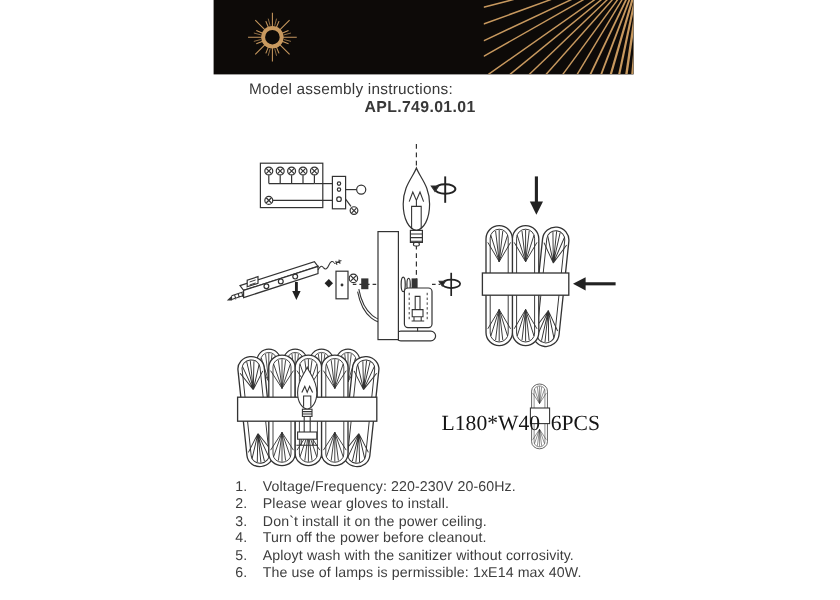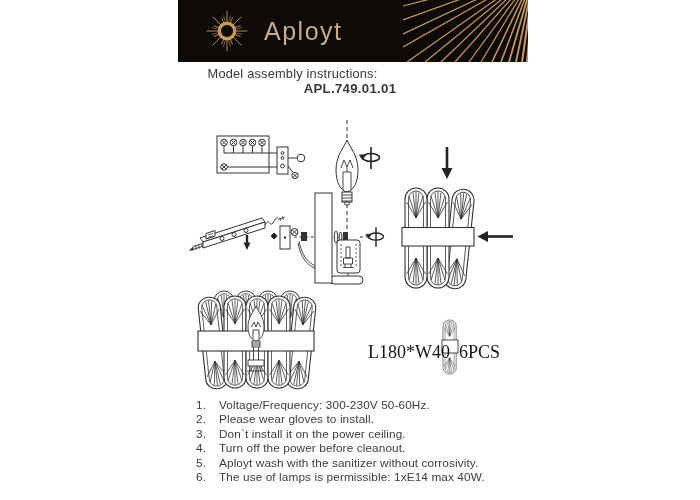--- a/index.html
+++ b/index.html
@@ -71,21 +71,20 @@
         <line x1="32" y1="40" x2="33.6" y2="46" stroke-width="0.6"></line>
       <line x1="20" y1="32" x2="14" y2="33.6" stroke-width="0.6"></line>
         <line x1="28" y1="40" x2="26.4" y2="46" stroke-width="0.6"></line>
       <line x1="20" y1="28" x2="14" y2="26.4" stroke-width="0.6"></line>
         <line x1="28" y1="20" x2="26.4" y2="14" stroke-width="0.6"></line>
       <line x1="40" y1="28" x2="46" y2="26.4" stroke-width="0.6"></line>
         <line x1="32" y1="20" x2="33.6" y2="14" stroke-width="0.6"></line>
       <circle cx="30" cy="30" r="8" stroke-width="3.4"></circle>
     </g>
   </svg>
-  <span class="brand">Aployt</span>
   <svg class="rays" width="125" height="62" viewBox="0 0 125 62">
     <g stroke="#c8995f" stroke-width="1.2" fill="none">
       <line x1="132" y1="-28" x2="0" y2="6"></line>
         <line x1="132" y1="-28" x2="0" y2="20"></line>
       <line x1="132" y1="-28" x2="0" y2="34"></line>
         <line x1="132" y1="-28" x2="0" y2="47"></line>
       <line x1="132" y1="-28" x2="4" y2="62"></line>
         <line x1="132" y1="-28" x2="22" y2="62"></line>
       <line x1="132" y1="-28" x2="38" y2="62"></line>
         <line x1="132" y1="-28" x2="52" y2="62"></line>
@@ -242,21 +241,21 @@
     <rect x="442" y="340" width="16" height="13" fill="#fff" stroke="#333" stroke-width="0.9"></rect>
   </g>
 </svg>
 
 <span class="spec-label">L180*W40</span>
 <span class="qty-label">6PCS</span>
 
 <div class="instructions">
   <div class="inst-row">
     <span class="inst-num">1.</span>
-    <span class="inst-text">Voltage/Frequency: 300-230V 50-60Hz.</span>
+    <span class="inst-text">Voltage/Frequency: 220-230V 20-60Hz.</span>
   </div>
   <div class="inst-row">
     <span class="inst-num">2.</span>
     <span class="inst-text">Please wear gloves to install.</span>
   </div>
   <div class="inst-row">
     <span class="inst-num">3.</span>
     <span class="inst-text">Don`t install it on the power ceiling.</span>
   </div>
   <div class="inst-row">

